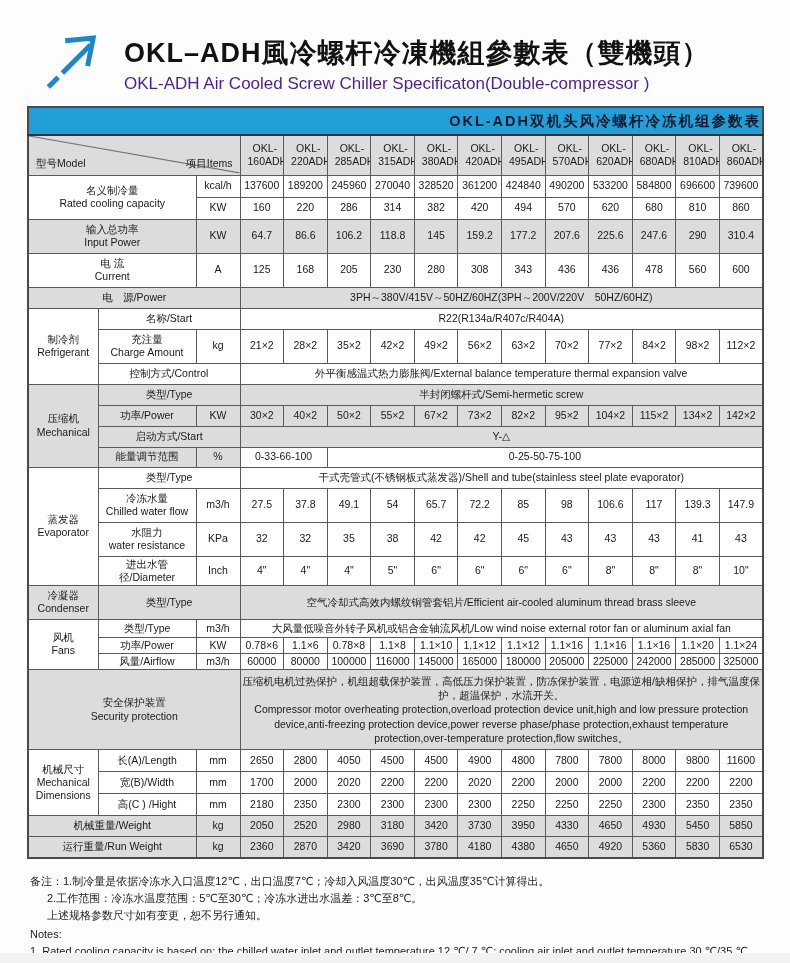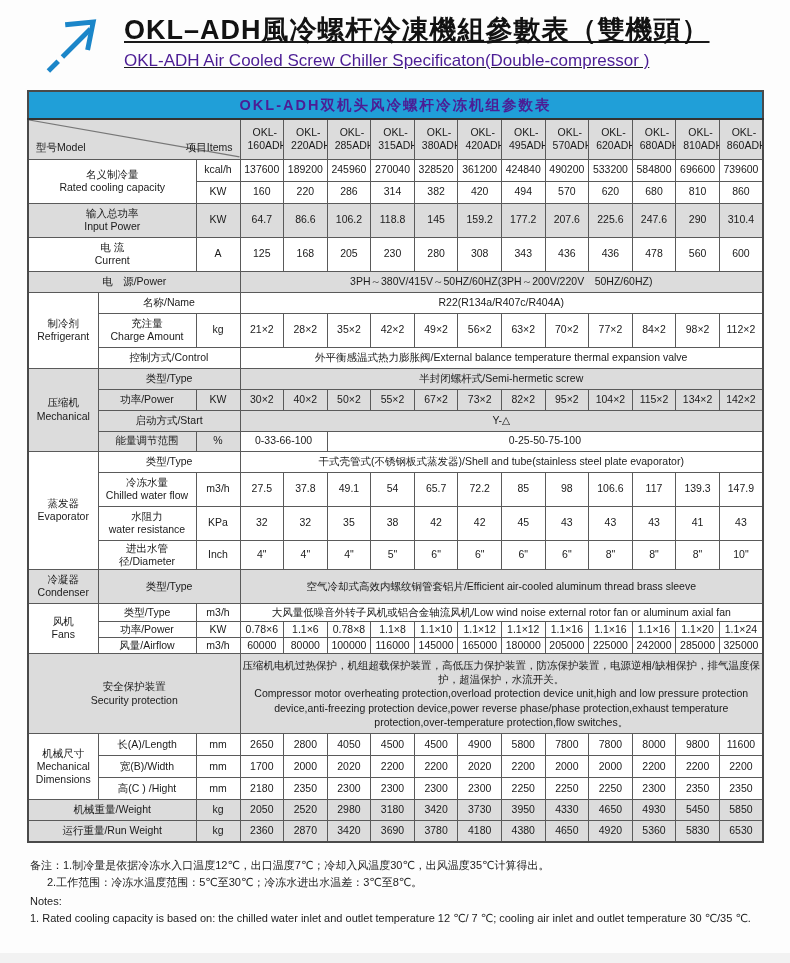--- a/index.html
+++ b/index.html
@@ -5,21 +5,21 @@
   html,body{margin:0;padding:0;}
   body{
     width:790px;height:963px;
     background:#fdfdfd;
     font-family:"Liberation Sans","DejaVu Sans",sans-serif;
     color:#1a1a1a;
     position:relative;
     overflow:hidden;
   }
   
-  .page-header{display:flex;align-items:flex-start;padding:8px 0 4px 34px;text-decoration:underline;}
+  .page-header{display:flex;align-items:flex-end;padding:24px 0 4px 34px;}
   .logo-box{width:82px;height:70px;flex:none;}
   .titles{margin-left:8px;}
   .title-zh{font-size:27px;font-weight:700;letter-spacing:1px;margin:4px 0 0;color:#121212;}
   .title-en{font-size:17px;font-weight:400;margin:3px 0 0;color:#4c1d95;}
 
   
   table.spec{
     border-collapse:collapse;table-layout:fixed;
     width:737px;margin:8px 0 0 27px;
     font-size:10.5px;line-height:1.25;
@@ -28,23 +28,24 @@
   }
   table.spec td{
     border:1px solid #5a5a5a;
     text-align:center;vertical-align:middle;
     padding:1px 1px;
     white-space:pre-line;
     background:#fff;
     overflow:hidden;
   }
   tr.title-row td{
-    background:#209fd8;color:#4c1d95;font-weight:700;
+    background:#209fd8;color:#0f172a;font-weight:700;
     font-size:14.5px;letter-spacing:2px;height:24px;
     border-bottom:2px solid #333;
+    text-align:right;
   }
   tr.models{height:40px;}
   tr.g td{background:#dcdcdc;}
   td.gray{background:#dcdcdc !important;}
   tr.models td{background:#dcdcdc;padding-left:7px;}
   td.txt{text-align:left;padding:3px 6px;line-height:1.35;}
   tr.h15{height:15px;} tr.h18{height:18px;padding-left:38px;} tr.h20{height:20px;}
   tr.h21{height:21px;} tr.h22{height:22px;padding-left:28px;} tr.h26{height:26px;}
   tr.h34{height:34px;padding-left:22px;} tr.sec{height:80px;}
   td.corner{position:relative;padding:0;}
@@ -190,21 +191,21 @@
         <td>560</td>
         <td>600</td>
       </tr>
       <tr class="g h21">
         <td colspan="3" class="lab">电　源/Power</td>
         <td colspan="12">3PH～380V/415V～50HZ/60HZ(3PH～200V/220V　50HZ/60HZ)</td>
       </tr>
       <tr class="h21">
         <td rowspan="3" class="lab">制冷剂
 Refrigerant</td>
-        <td colspan="2" class="sub">名称/Name</td>
+        <td colspan="2" class="sub">名称/Start</td>
         <td colspan="12">R22(R134a/R407c/R404A)</td>
       </tr>
       <tr class="h34">
         <td class="sub">充注量
 Charge Amount</td>
         <td class="unit">kg</td>
         <td>21×2</td>
         <td>28×2</td>
         <td>35×2</td>
         <td>42×2</td>
@@ -365,21 +366,21 @@
 Mechanical
 Dimensions</td>
         <td class="sub">长(A)/Length</td>
         <td class="unit">mm</td>
         <td>2650</td>
         <td>2800</td>
         <td>4050</td>
         <td>4500</td>
         <td>4500</td>
         <td>4900</td>
-        <td>5800</td>
+        <td>4800</td>
         <td>7800</td>
         <td>7800</td>
         <td>8000</td>
         <td>9800</td>
         <td>11600</td>
       </tr>
       <tr class="h22">
         <td class="sub">宽(B)/Width</td>
         <td class="unit">mm</td>
         <td>1700</td>
@@ -443,20 +444,21 @@
         <td>5830</td>
         <td>6530</td>
       </tr>
     </tbody>
 </table>
 
 <div class="notes">
   <div class="notes-zh">
     <div>备注：1.制冷量是依据冷冻水入口温度12℃，出口温度7℃；冷却入风温度30℃，出风温度35℃计算得出。</div>
     <div class="ind">2.工作范围：冷冻水温度范围：5℃至30℃；冷冻水进出水温差：3℃至8℃。</div>
+    <div class="ind">上述规格参数尺寸如有变更，恕不另行通知。</div>
   </div>
   <div class="notes-en">
     <div>Notes:</div>
     <div>1. Rated cooling capacity is based on: the chilled water inlet and outlet temperature 12 ℃/ 7 ℃; cooling air inlet and outlet temperature 30 ℃/35 ℃.</div>
 
   </div>
 </div>
 
 <div class="bottom-strip"></div>
 

